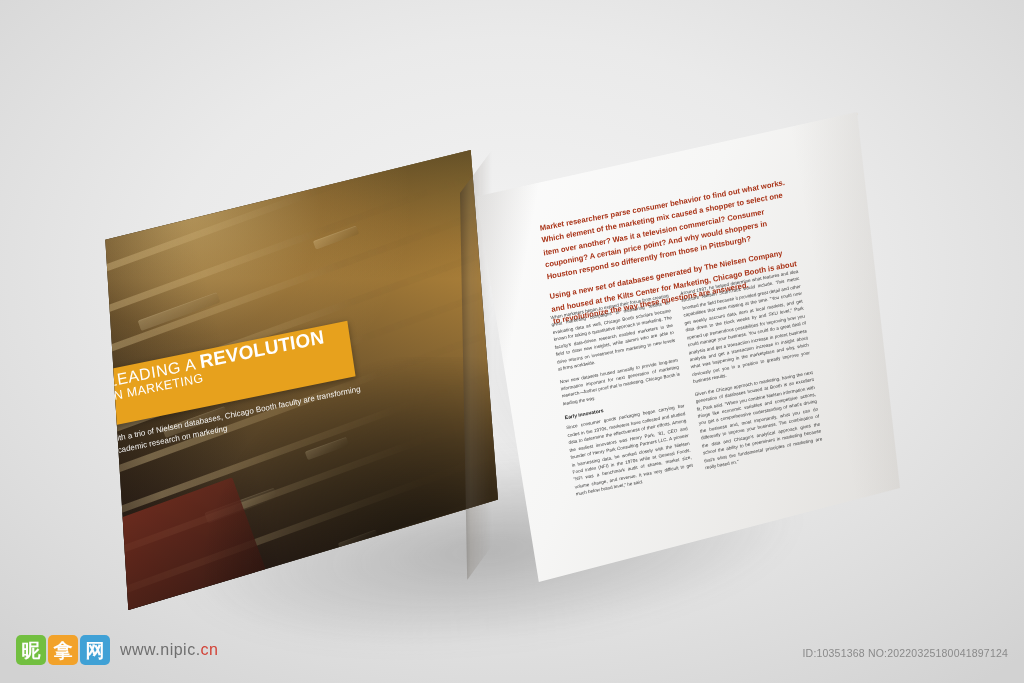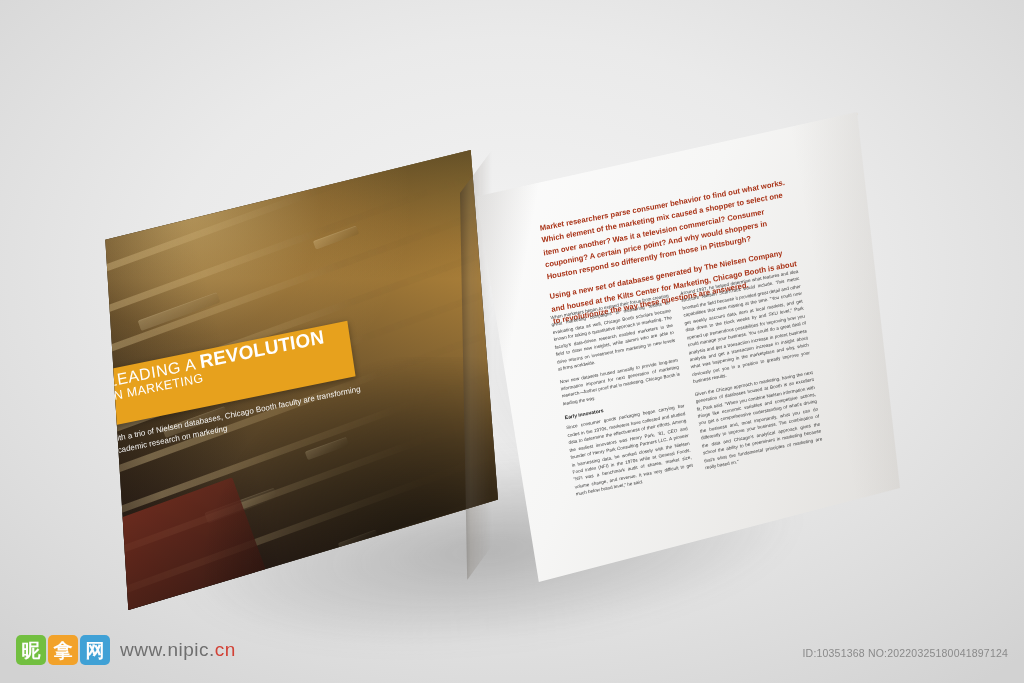--- a/index.html
+++ b/index.html
@@ -141,21 +141,21 @@
   .wm-logo{
     display:flex;align-items:center;gap:2px;
   }
   .wm-logo .ch{
     display:inline-block;width:30px;height:30px;border-radius:5px;
     background:#6fbf3b;color:#fff;font-size:19px;line-height:30px;text-align:center;font-weight:700;
     font-family:"DejaVu Sans", sans-serif;
   }
   .wm-logo .ch.b{background:#f4a024;}
   .wm-logo .ch.c{background:#3a9fd6;}
-  .wm-url{color:#6b6b6b;font-size:19px;letter-spacing:.5px;font-family:"Liberation Sans", sans-serif;}
+  .wm-url{color:#6b6b6b;font-size:16px;letter-spacing:.5px;font-family:"Liberation Sans", sans-serif;}
   .wm-url .cn{color:#d23b2f;}
   .wm-id{
     position:absolute;right:16px;bottom:24px;color:#8a8a8a;font-size:10.5px;letter-spacing:.2px;
   }
 </style>
 </head>
 <body>
 
 <div id="stage">
 

